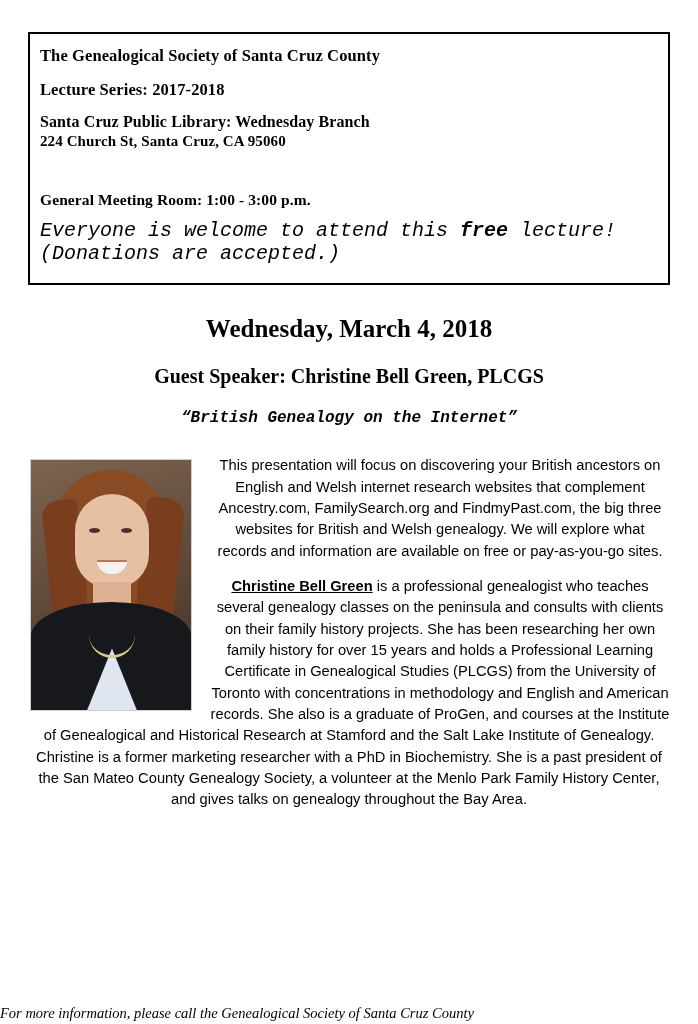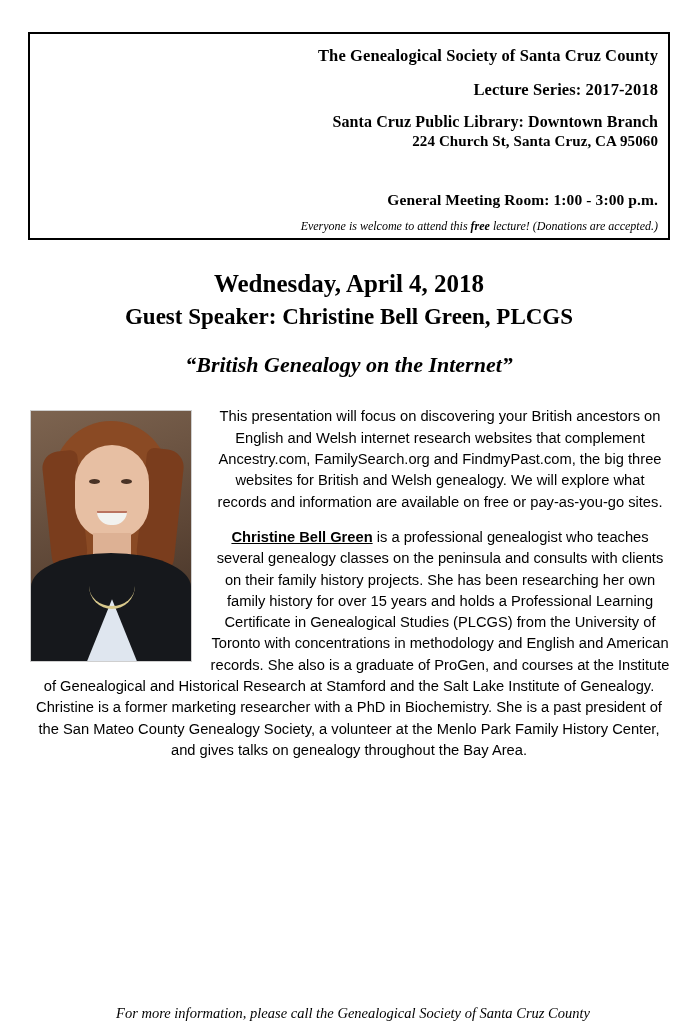--- a/index.html
+++ b/index.html
@@ -19,68 +19,68 @@
     width: 698px;
     height: 1024px;
     box-sizing: border-box;
     padding: 0 28px;
   }
 
   
   .header-box {
     margin-top: 32px;
     border: 2px solid #000;
-    padding: 12px 10px 4px 10px;
-    text-align: right;
+    padding: 12px 10px 18px 10px;
+    text-align: left;
   }
   .hdr-line {
     font-family: "Liberation Serif", serif;
     font-weight: bold;
     font-size: 16.5px;
     line-height: 1.22;
     letter-spacing: 0.1px;
   }
   .hdr-society { font-size: 16.5px; }
   .hdr-series  { font-size: 16.5px; margin-top: 14px; }
   .gap-8  { height: 12px; }
   .gap-6  { height: 9px; }
   .hdr-branch { font-size: 16px; }
   .hdr-addr   { font-size: 15px; }
   .hdr-room   { font-size: 15.5px; margin-top: 32px; }
   .hdr-welcome {
-    font-family: Liberation Serif, serif;
-    font-style: italic;
-    font-size: 12px;
+    font-family: Liberation Mono, monospace;
+    font-style: italic;
+    font-size: 20px;
     margin-top: 9px;
   }
   .hdr-welcome b { font-style: italic; font-weight: bold; }
 
   
   .title-block {
     text-align: center;
     margin-top: 28px;
   }
   .title-date {
     font-family: "Liberation Serif", serif;
     font-weight: bold;
     font-size: 25px;
     line-height: 1.3;
   }
   .title-speaker {
     font-family: "Liberation Serif", serif;
     font-weight: bold;
-    font-size: 23px;
+    font-size: 20px;
     line-height: 1.3;
-    margin-top: 2px;
+    margin-top: 18px;
   }
   .title-topic {
-    font-family: Liberation Serif, serif;
-    font-style: italic;
-    font-weight: bold;
-    font-size: 22px;
+    font-family: Liberation Mono, monospace;
+    font-style: italic;
+    font-weight: bold;
+    font-size: 16px;
     margin-top: 20px;
   }
 
   
   .body-block {
     margin-top: 28px;
     font-size: 14.7px;
     line-height: 1.45;
   }
   .portrait {
@@ -173,53 +173,51 @@
 
   .para { margin: 0 0 14px 0; text-align: center; }
   .para.second { margin-bottom: 0; }
   .para b { font-weight: bold; text-decoration: underline; }
 
   
   .footer {
     position: absolute;
     left: 0; right: 16px;
     bottom: 34px;
-    text-align: center;
-    font-family: "Liberation Serif", serif;
-    font-style: italic;
-    margin-left: 24px;
+    font-family: "Liberation Serif", serif;
+    font-style: italic;
   }
   .footer-line1 { font-size: 14.5px; }
   .footer-line2 { font-size: 14.5px; font-weight: bold; margin-top: 3px; }
   .footer-link {
     color: #1a1aee;
     text-decoration: underline;
     font-weight: bold;
     font-style: italic;
   }
   .clearfix::after { content: ""; display: block; clear: both; }
 </style>
 </head>
 <body>
 
 <div class="page">
 
   <div class="header-box">
     <div class="hdr-line hdr-society">The Genealogical Society of Santa Cruz County</div>
     <div class="hdr-line hdr-series">Lecture Series: 2017-2018</div>
     <div class="gap-8"></div>
-    <div class="hdr-line hdr-branch">Santa Cruz Public Library: Downtown Branch</div>
+    <div class="hdr-line hdr-branch">Santa Cruz Public Library: Wednesday Branch</div>
     <div class="hdr-line hdr-addr">224 Church St, Santa Cruz, CA 95060</div>
     <div class="gap-6"></div>
     <div class="hdr-line hdr-room">General Meeting Room: 1:00 - 3:00 p.m.</div>
     <div class="hdr-welcome"><span>Everyone is welcome to attend this </span><b>free</b><span> lecture!  (Donations are accepted.)</span></div>
   </div>
 
   <div class="title-block">
-    <div class="title-date">Wednesday, April 4, 2018</div>
+    <div class="title-date">Wednesday, March 4, 2018</div>
     <div class="title-speaker">Guest Speaker:  Christine Bell Green, PLCGS</div>
     <div class="title-topic">“British Genealogy on the Internet”</div>
   </div>
 
   <div class="body-block clearfix">
     <div class="portrait">
       <div class="p-bg"></div>
       <div class="p-hair"></div>
       <div class="p-hair-l"></div>
       <div class="p-hair-r"></div>

